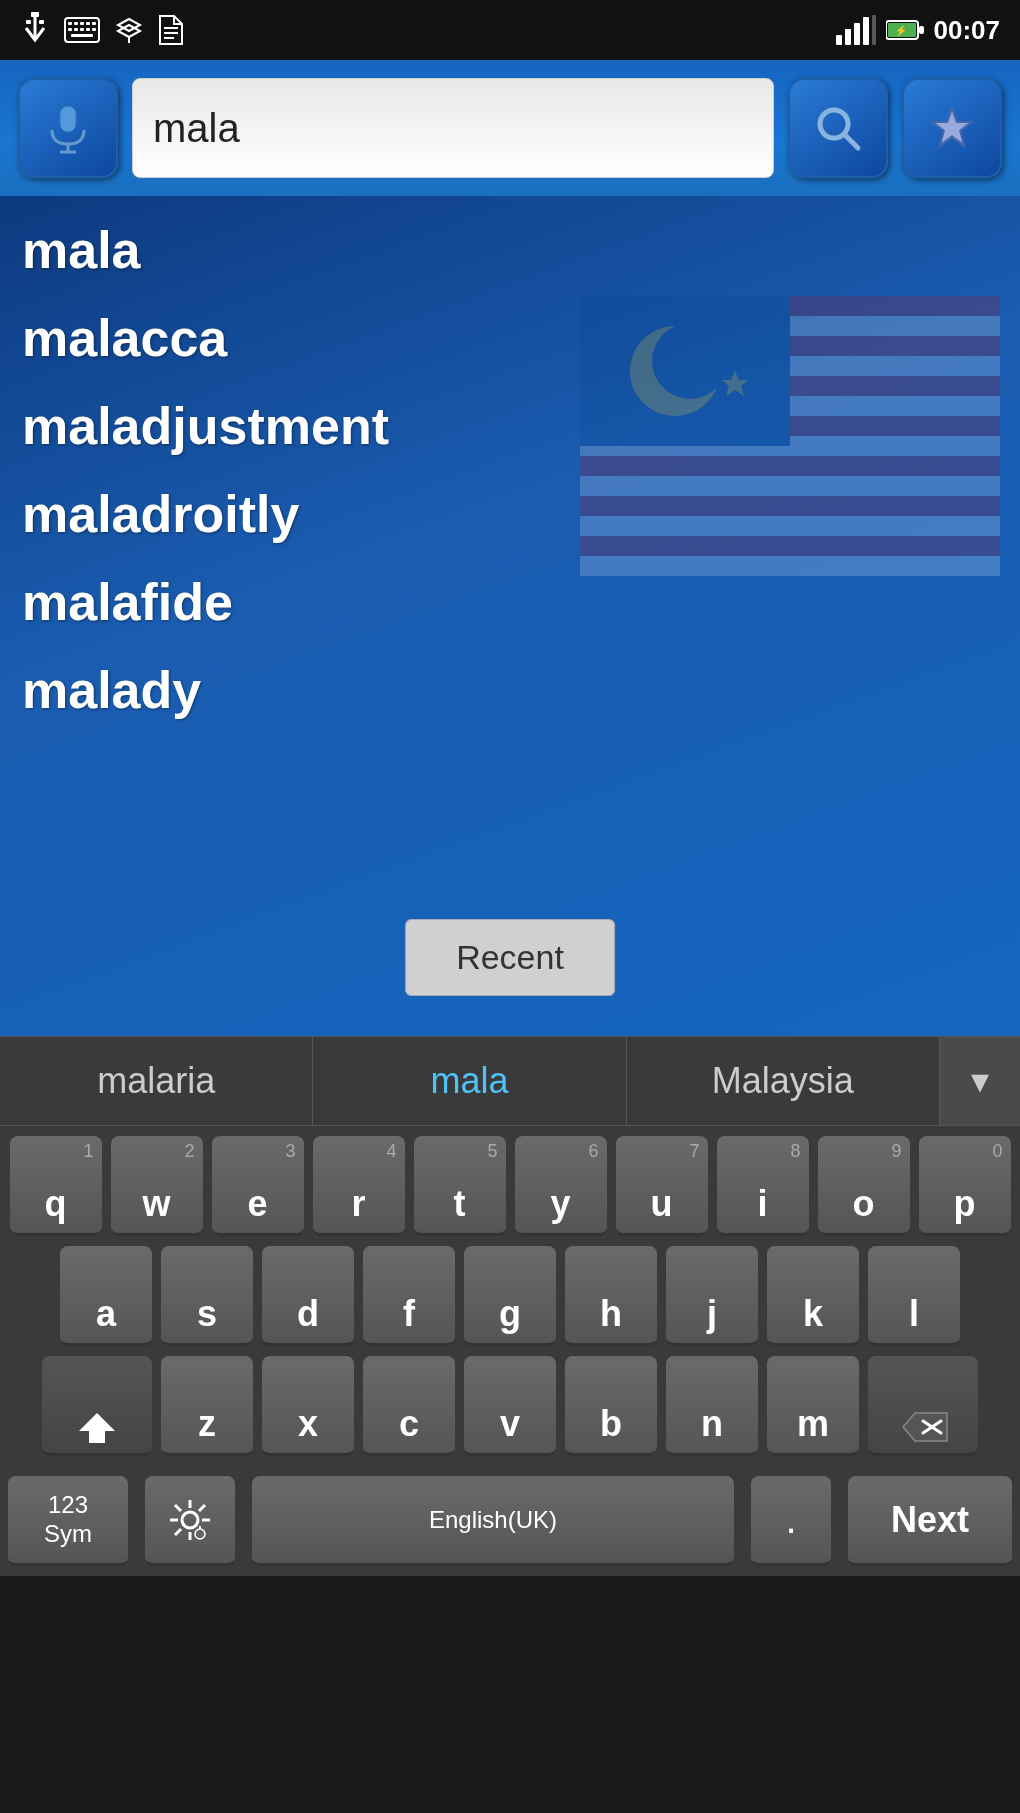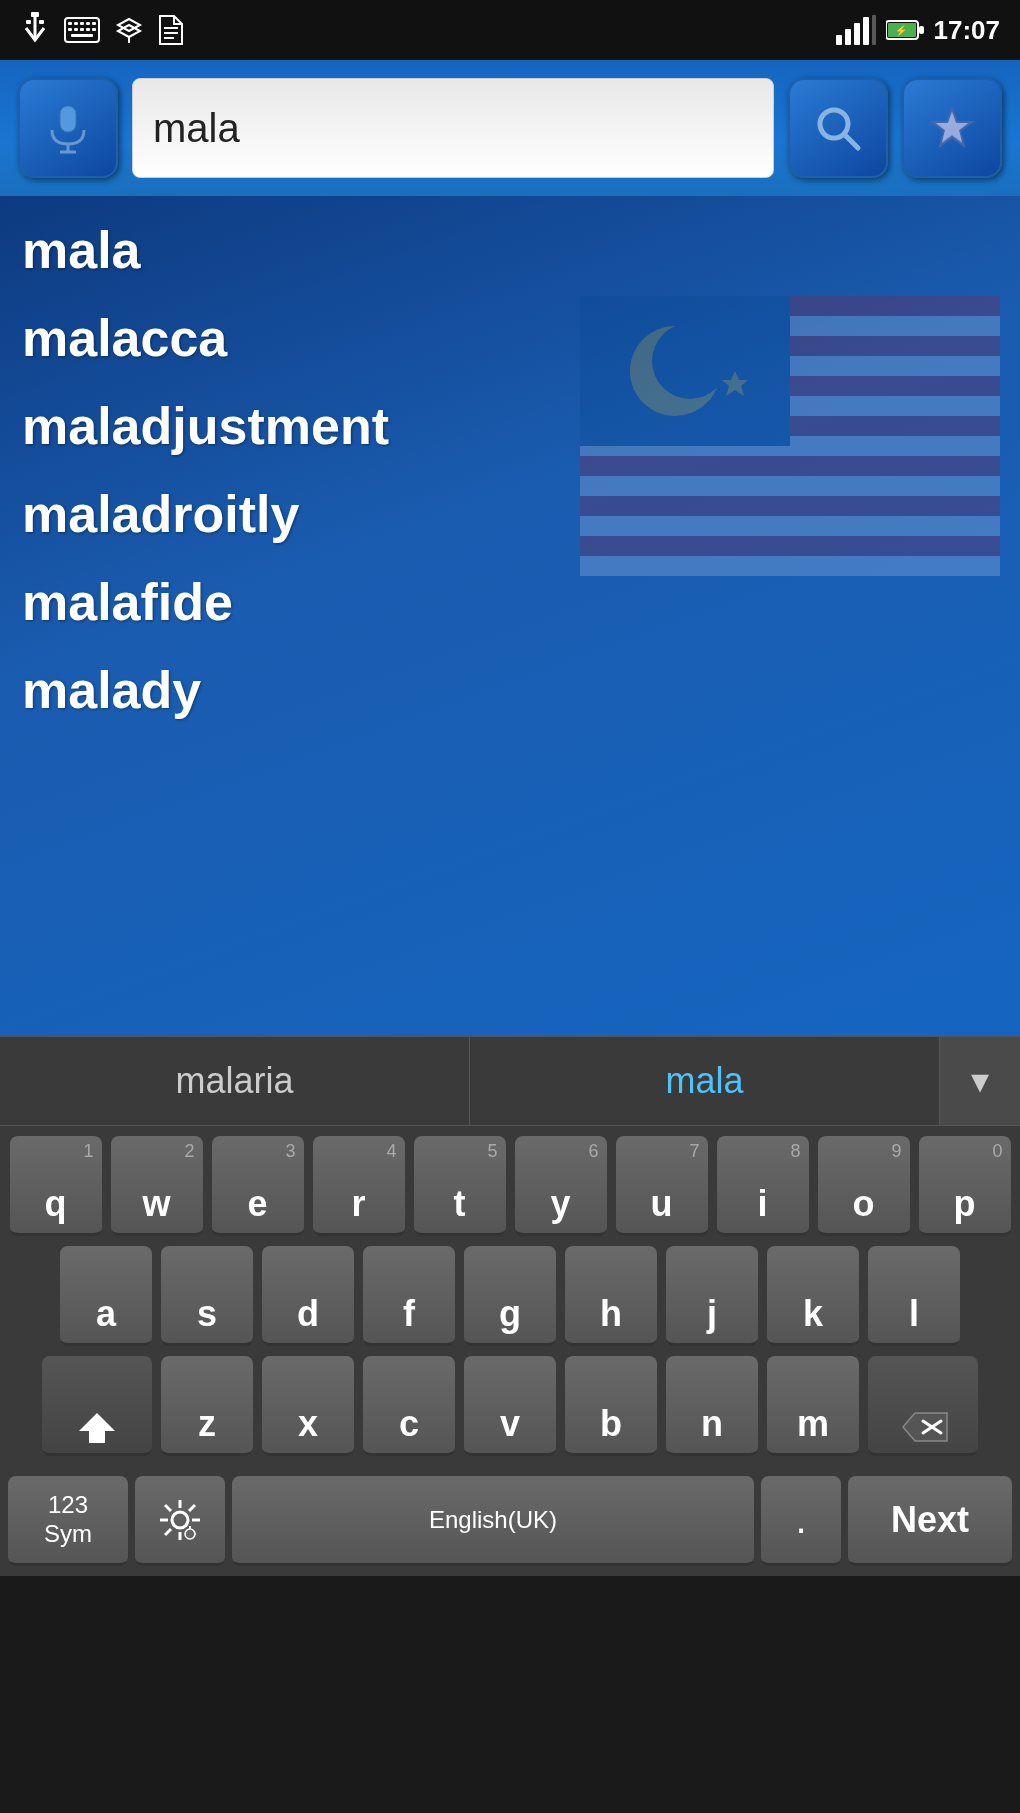--- a/index.html
+++ b/index.html
@@ -216,21 +216,21 @@
       width: 110px;
     }
 
     
     #bottom-row {
       width: 100%;
       background: #3a3a3a;
       height: 110px;
       display: flex;
       align-items: center;
-      gap: 7px;
+      gap: 17px;
       padding: 0 8px;
     }
     .bottom-key {
       background: linear-gradient(180deg, #6a6a6a 0%, #555 100%);
       border-radius: 8px;
       border-bottom: 3px solid #333;
       color: white;
       font-size: 26px;
       cursor: pointer;
       display: flex;
@@ -313,21 +313,21 @@
       <rect x="27" y="2" width="6" height="28" fill="white" rx="1"></rect>
       <rect x="36" y="0" width="4" height="30" fill="white" rx="1" opacity="0.3"></rect>
     </svg>
 
     <svg width="38" height="22" viewBox="0 0 38 22">
       <rect x="0" y="2" width="32" height="18" rx="3" fill="none" stroke="white" stroke-width="2"></rect>
       <rect x="2" y="4" width="28" height="14" fill="#4caf50" rx="1"></rect>
       <rect x="33" y="7" width="5" height="8" fill="white" rx="2"></rect>
       <text x="16" y="15" font-size="10" fill="white" text-anchor="middle" font-weight="bold">⚡</text>
     </svg>
-    <span>17:07</span>
+    <span>00:07</span>
   </div>
 </div>
 
 <div id="header">
   <div class="header-btn">
     <svg viewBox="0 0 52 52">
       <rect x="18" y="4" width="16" height="26" rx="8" fill="#5599dd" stroke="#3377bb" stroke-width="1"></rect>
       <path d="M10 28 Q10 42 26 42 Q42 42 42 28" fill="none" stroke="#6699cc" stroke-width="3"></path>
       <line x1="26" y1="42" x2="26" y2="50" stroke="#6699cc" stroke-width="3"></line>
       <line x1="18" y1="50" x2="34" y2="50" stroke="#6699cc" stroke-width="3"></line>
@@ -381,25 +381,27 @@
 
   <div id="word-list">
     <span class="word-item">mala</span>
     <span class="word-item">malacca</span>
     <span class="word-item">maladjustment</span>
     <span class="word-item">maladroitly</span>
     <span class="word-item">malafide</span>
     <span class="word-item">malady</span>
   </div>
 
+  <button id="recent-btn">Recent</button>
 </div>
 
 <div id="autocomplete-bar">
   <div class="auto-word">malaria</div>
   <div class="auto-word active">mala</div>
+  <div class="auto-word">Malaysia</div>
   <div id="autocomplete-expand">
     <span>▾</span>
   </div>
 </div>
 
 <div id="keyboard">
 
   <div class="key-row">
     <div class="key"><span class="key-num">1</span>q</div>
     <div class="key"><span class="key-num">2</span>w</div>

